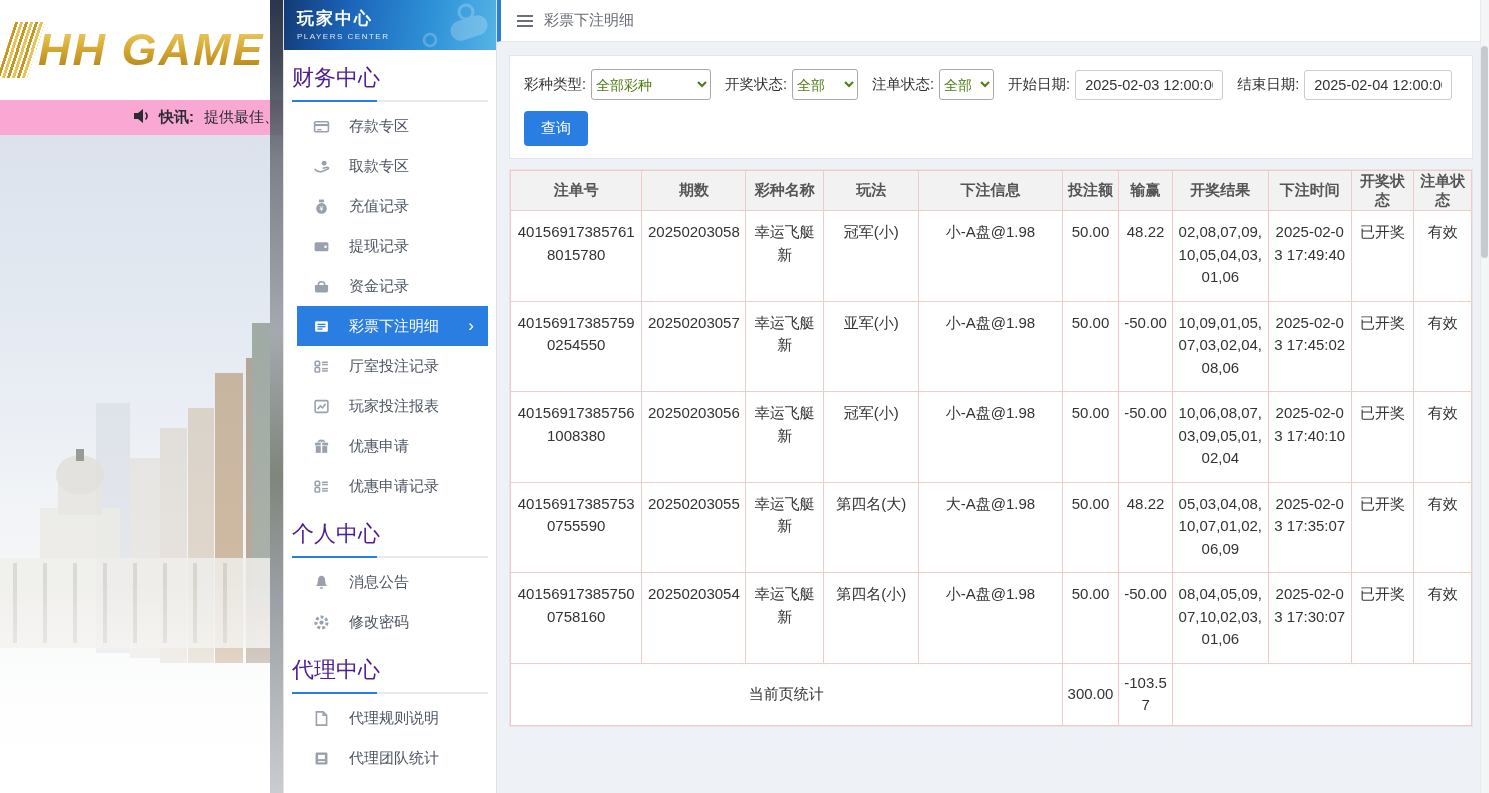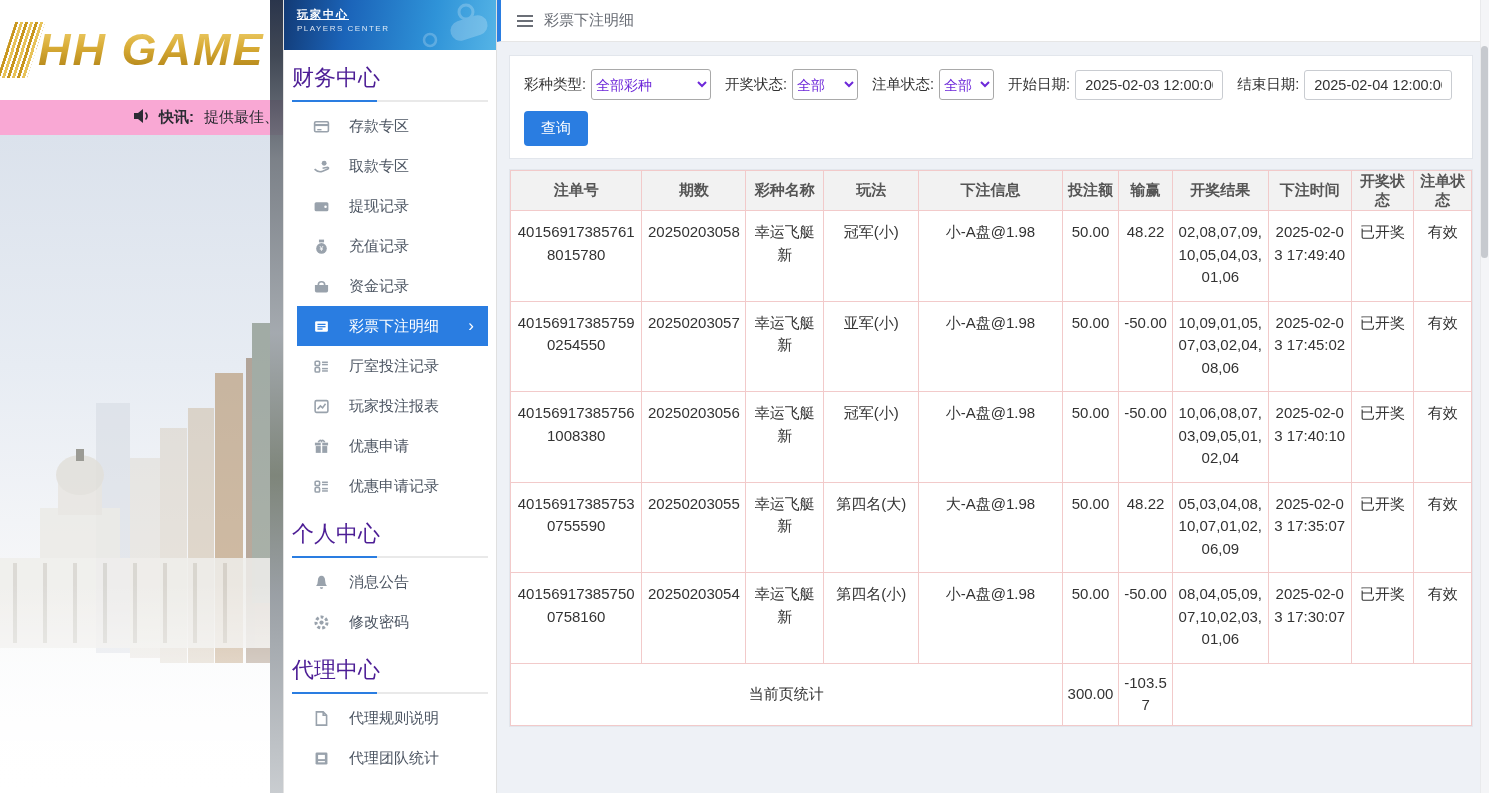--- a/index.html
+++ b/index.html
@@ -24,21 +24,21 @@
 
   
   #side-edge { position:absolute; left:270px; top:0; width:13px; height:793px; opacity:.9;
     background:linear-gradient(180deg,#131f38 0%,#2c3442 7%,#6d737b 20%,#9aa0a6 42%,#70786c 60%,#8f959b 75%,#c3c7cb 100%); }
 
   
   #sidebar { position:absolute; left:283px; top:0; width:214px; height:793px; background:#fff;
     border-left:1px solid #e3e3e3; border-right:1px solid #e0e0e0; overflow:hidden; }
   .side-header { height:50px; position:relative; overflow:hidden; padding:7px 0 0 13px; color:#fff;
     background:linear-gradient(100deg,#123a75 0%,#1b64b9 30%,#2f93d8 70%,#55b4e6 100%); }
-  .side-header .t1 { font-size:11px; letter-spacing:2px; font-weight:bold;text-decoration:underline; }
+  .side-header .t1 { font-size:17px; letter-spacing:2px; font-weight:bold; }
   .side-header .t2 { font-size:8px; letter-spacing:1.5px; color:rgba(255,255,255,.85); margin-top:2px; }
   .side-header svg { position:absolute; right:4px; top:2px; opacity:.22; }
   .side-section-title { color:#4c1d95; font-size:22px; padding:13px 0 7px 8px; }
   .side-divider { height:2px; background:#e9e9e9; margin:0 8px 4px 8px; position:relative; }
   .side-divider::before { content:""; position:absolute; left:0; top:0; width:85px; height:2px; background:#2a7de1; }
   .side-item { height:40px; display:flex; align-items:center; padding-left:16px; margin:0 8px 0 13px;
     color:#4c5562; font-size:15px; cursor:pointer; position:relative; --icon-bg:#fff; }
   .side-item .icon { width:17px; height:17px; margin-right:19px; color:#99a2ac; flex:0 0 auto; }
   .side-item .icon svg { width:17px; height:17px; display:block; }
   .side-item.active { background:#2a7de1; color:#fff; --icon-bg:#2a7de1; }
@@ -50,21 +50,21 @@
   #main-topbar { height:42px; background:#fff; border-bottom:1px solid #e6e6e6; border-left:4px solid #2a7de1;
     display:flex; align-items:center; gap:11px; padding-left:16px; color:#676b73; font-size:15px; }
   .burger { width:16px; height:12px; border-top:2px solid #6b6f77; border-bottom:2px solid #6b6f77; position:relative; cursor:pointer; }
   .burger::after { content:""; position:absolute; left:0; top:3px; width:16px; height:2px; background:#6b6f77; }
 
   #filter-card { margin:13px 16px 10px 12px; background:#fff; border:1px solid #e2e6ec; padding:13px 14px 12px 14px; }
   .filter-row { display:flex; align-items:center; font-size:14.5px; color:#333; }
   .f-label { margin:0 5px 0 14px; white-space:nowrap; }
   .f-label.first { margin-left:0; }
   select { height:31px; border:1px solid #a9a9a9; border-radius:3px; background:#fff; font-size:14px;
-    color:#6d28d9; font-family:"Liberation Sans",sans-serif; }
+    color:#4d7c0f; font-family:"Liberation Sans",sans-serif; }
   .sel-lg { width:120px; } .sel-md { width:66px; } .sel-sm { width:55px; }
   .date-input { width:148px; height:30px; border:1px solid #c9ccd1; border-radius:3px; padding:0 9px;
     font-size:14.5px; color:#333; font-family:"Liberation Sans",sans-serif; }
   .btn-query { margin-top:11px; background:#2a7de1; color:#fff; border:none; border-radius:4px;
     font-size:15px; padding:8px 17px; cursor:pointer; font-family:"Liberation Sans",sans-serif; }
 
   #table-card { margin:0 16px 0 12px; background:#fff; border:1px solid #e2e6ec; }
   table { width:100%; border-collapse:collapse; table-layout:fixed; font-size:15px; color:#333; }
   th { background:#f2f2f2; color:#555; font-weight:bold; height:40px; border:1px solid #f2caca; padding:0 2px; }
   td { border:1px solid #f2caca; text-align:center; word-break:break-all; line-height:1.5; padding:10px 4px 12px; vertical-align:top; }
@@ -162,35 +162,35 @@
           <svg viewBox="0 0 16 16">
             <circle cx="10.5" cy="5" r="2.3" fill="currentColor"></circle>
             <path d="M1.5 10.5 q3.5 3.5 7.5 2 l5-2.2 q1.5-.8-.5-1.6 l-4.5 1" fill="none" stroke="currentColor" stroke-width="1.5"></path>
           </svg>
         </span>
         <span class="lbl">取款专区</span>
       </div>
       <div class="side-item">
         <span class="icon">
           <svg viewBox="0 0 16 16">
-            <rect x="1.5" y="4" width="13" height="8.5" rx="1.5" fill="currentColor"></rect>
-            <circle cx="11.8" cy="8.2" r="1.2" style="fill:var(--icon-bg)"></circle>
-          </svg>
-        </span>
-        <span class="lbl">提现记录</span>
-      </div>
-      <div class="side-item">
-        <span class="icon">
-          <svg viewBox="0 0 16 16">
             <rect x="5.6" y="1.5" width="4.8" height="2.6" fill="currentColor"></rect>
             <circle cx="8" cy="9.8" r="5" fill="currentColor"></circle>
             <text x="8" y="12.2" font-size="6.5" text-anchor="middle" style="fill:var(--icon-bg)">¥</text>
           </svg>
         </span>
         <span class="lbl">充值记录</span>
+      </div>
+      <div class="side-item">
+        <span class="icon">
+          <svg viewBox="0 0 16 16">
+            <rect x="1.5" y="4" width="13" height="8.5" rx="1.5" fill="currentColor"></rect>
+            <circle cx="11.8" cy="8.2" r="1.2" style="fill:var(--icon-bg)"></circle>
+          </svg>
+        </span>
+        <span class="lbl">提现记录</span>
       </div>
       <div class="side-item">
         <span class="icon">
           <svg viewBox="0 0 16 16">
             <path d="M5 6.5 a3 3 0 0 1 6 0" fill="none" stroke="currentColor" stroke-width="1.5"></path>
             <path d="M1.8 6.5 h12.4 v5.5 a1.6 1.6 0 0 1 -1.6 1.6 h-9.2 a1.6 1.6 0 0 1 -1.6 -1.6 Z" fill="currentColor"></path>
           </svg>
         </span>
         <span class="lbl">资金记录</span>
       </div>

